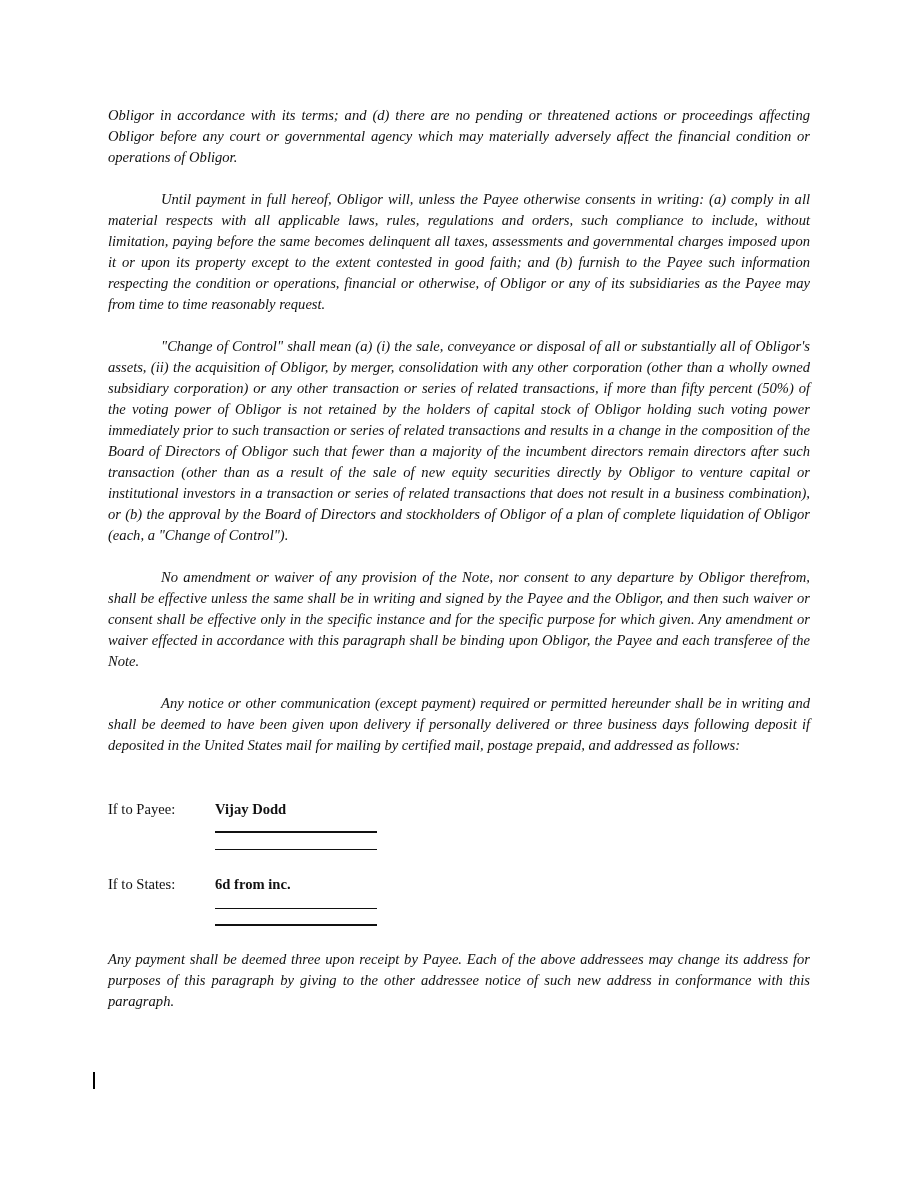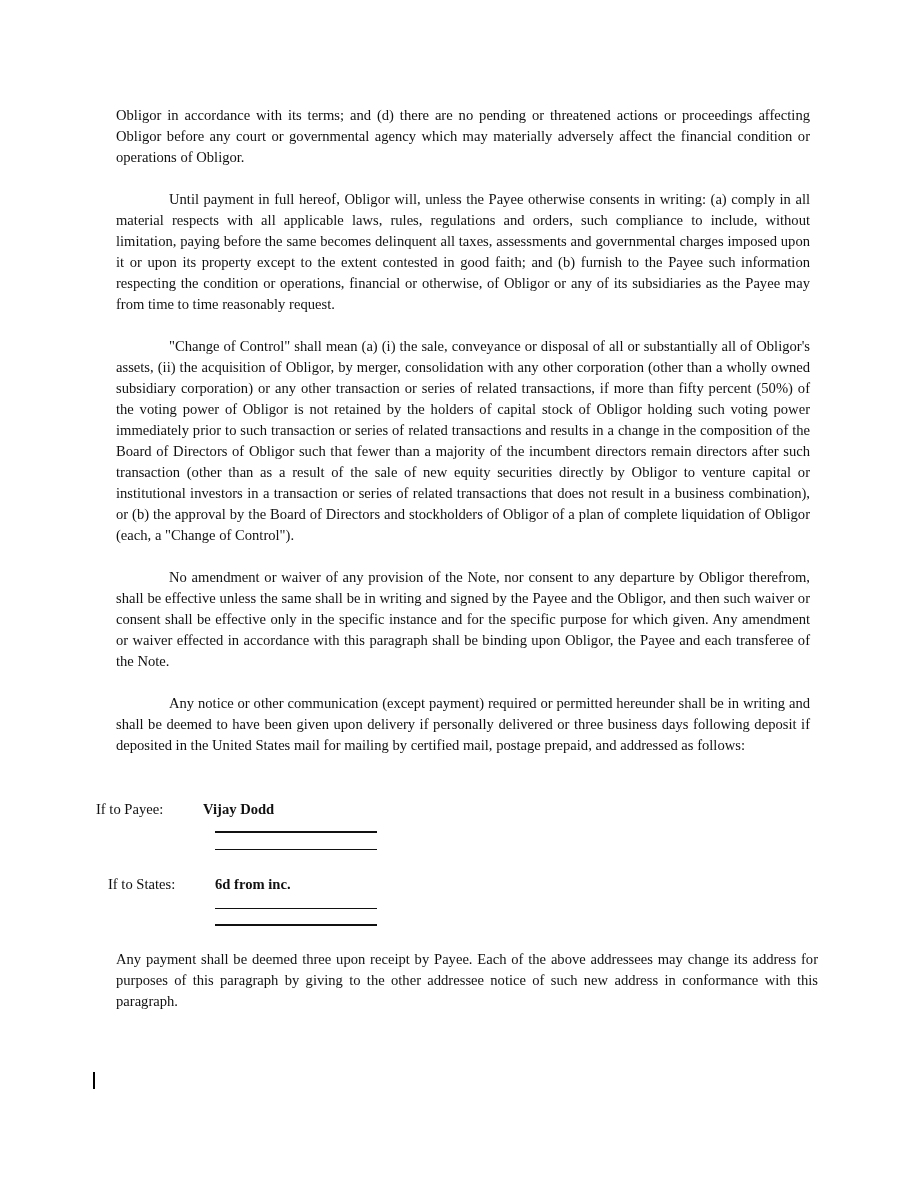--- a/index.html
+++ b/index.html
@@ -1,40 +1,40 @@
 <!DOCTYPE html>
 <html><head>
 <meta charset="utf-8">
 <style>
   html, body { margin: 0; padding: 0; background: #ffffff; }
   body { width: 918px; height: 1188px; position: relative; overflow: hidden;
          font-family: "Liberation Serif", "DejaVu Serif", serif; color: #111; }
   .page { position: absolute; left: 108px; top: 105px; width: 702px; }
-  .para { font-size: 14.6px; line-height: 21px; text-align: justify; margin: 0 0 21px 8px; }
+  .para { font-size: 14.6px; line-height: 21px; text-align: justify; margin: 0 0 21px 0; font-style: italic; }
   .para.indent { text-indent: 53px; }
   .addr-row { position: relative; height: 21px; font-size: 14.6px; line-height: 21px; }
   .addr-label { position: absolute; left: 0; top: 0; }
   .addr-name { position: absolute; left: 107px; top: 0; font-weight: bold; }
   .rule { position: absolute; left: 215px; width: 162px; background: #111; }
   .rule.thick { height: 2px; }
   .rule.thin { height: 1px; }
   .cursor { position: absolute; left: 93px; top: 1072px; width: 2px; height: 17px; background: #000; }
 </style>
 </head>
 <body>
 
 <div class="page">
   <p class="para">Obligor in accordance with its terms; and (d) there are no pending or threatened actions or proceedings affecting Obligor before any court or governmental agency which may materially adversely affect the financial condition or operations of Obligor.</p>
   <p class="para indent">Until payment in full hereof, Obligor will, unless the Payee otherwise consents in writing: (a) comply in all material respects with all applicable laws, rules, regulations and orders, such compliance to include, without limitation, paying before the same becomes delinquent all taxes, assessments and governmental charges imposed upon it or upon its property except to the extent contested in good faith; and (b) furnish to the Payee such information respecting the condition or operations, financial or otherwise, of Obligor or any of its subsidiaries as the Payee may from time to time reasonably request.</p>
   <p class="para indent">"Change of Control" shall mean (a) (i) the sale, conveyance or disposal of all or substantially all of Obligor's assets, (ii) the acquisition of Obligor, by merger, consolidation with any other corporation (other than a wholly owned subsidiary corporation) or any other transaction or series of related transactions, if more than fifty percent (50%) of the voting power of Obligor is not retained by the holders of capital stock of Obligor holding such voting power immediately prior to such transaction or series of related transactions and results in a change in the composition of the Board of Directors of Obligor such that fewer than a majority of the incumbent directors remain directors after such transaction (other than as a result of the sale of new equity securities directly by Obligor to venture capital or institutional investors in a transaction or series of related transactions that does not result in a business combination), or (b) the approval by the Board of Directors and stockholders of Obligor of a plan of complete liquidation of Obligor (each, a "Change of Control").</p>
   <p class="para indent">No amendment or waiver of any provision of the Note, nor consent to any departure by Obligor therefrom, shall be effective unless the same shall be in writing and signed by the Payee and the Obligor, and then such waiver or consent shall be effective only in the specific instance and for the specific purpose for which given.  Any amendment or waiver effected in accordance with this paragraph shall be binding upon Obligor, the Payee and each transferee of the Note.</p>
   <p class="para indent">Any notice or other communication (except payment) required or permitted hereunder shall be in writing and shall be deemed to have been given upon delivery if personally delivered or three business days following deposit if deposited in the United States mail for mailing by certified mail, postage prepaid, and addressed as follows:</p>
 </div>
 
-<div style="position:absolute; left:96px; top:799px; width:400px;">
+<div style="position:absolute; left:108px; top:799px; width:400px;">
   <div class="addr-row">
     <span class="addr-label">If to Payee:</span>
     <span class="addr-name">Vijay Dodd</span>
   </div>
 </div>
 <div class="rule thick" style="top:831px;"></div>
 <div class="rule thin" style="top:849px;"></div>
 
 <div style="position:absolute; left:108px; top:874px; width:400px;">
   <div class="addr-row">

